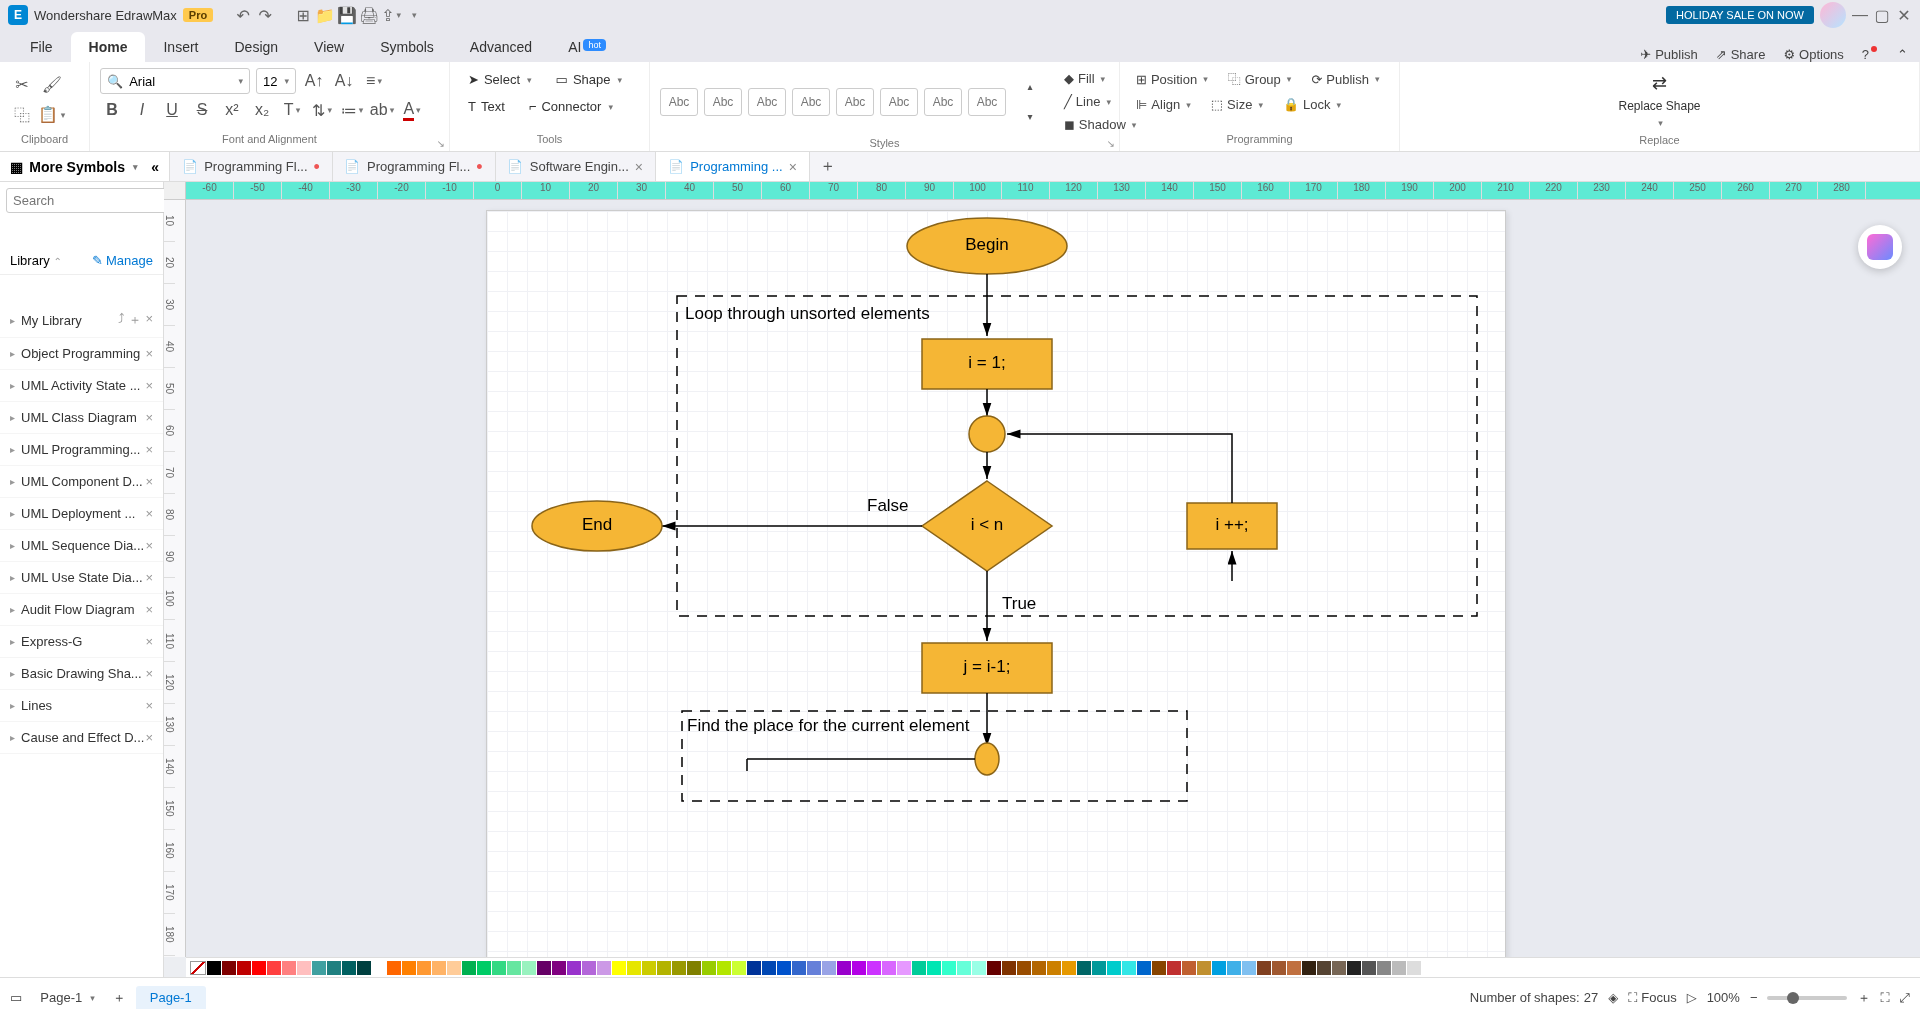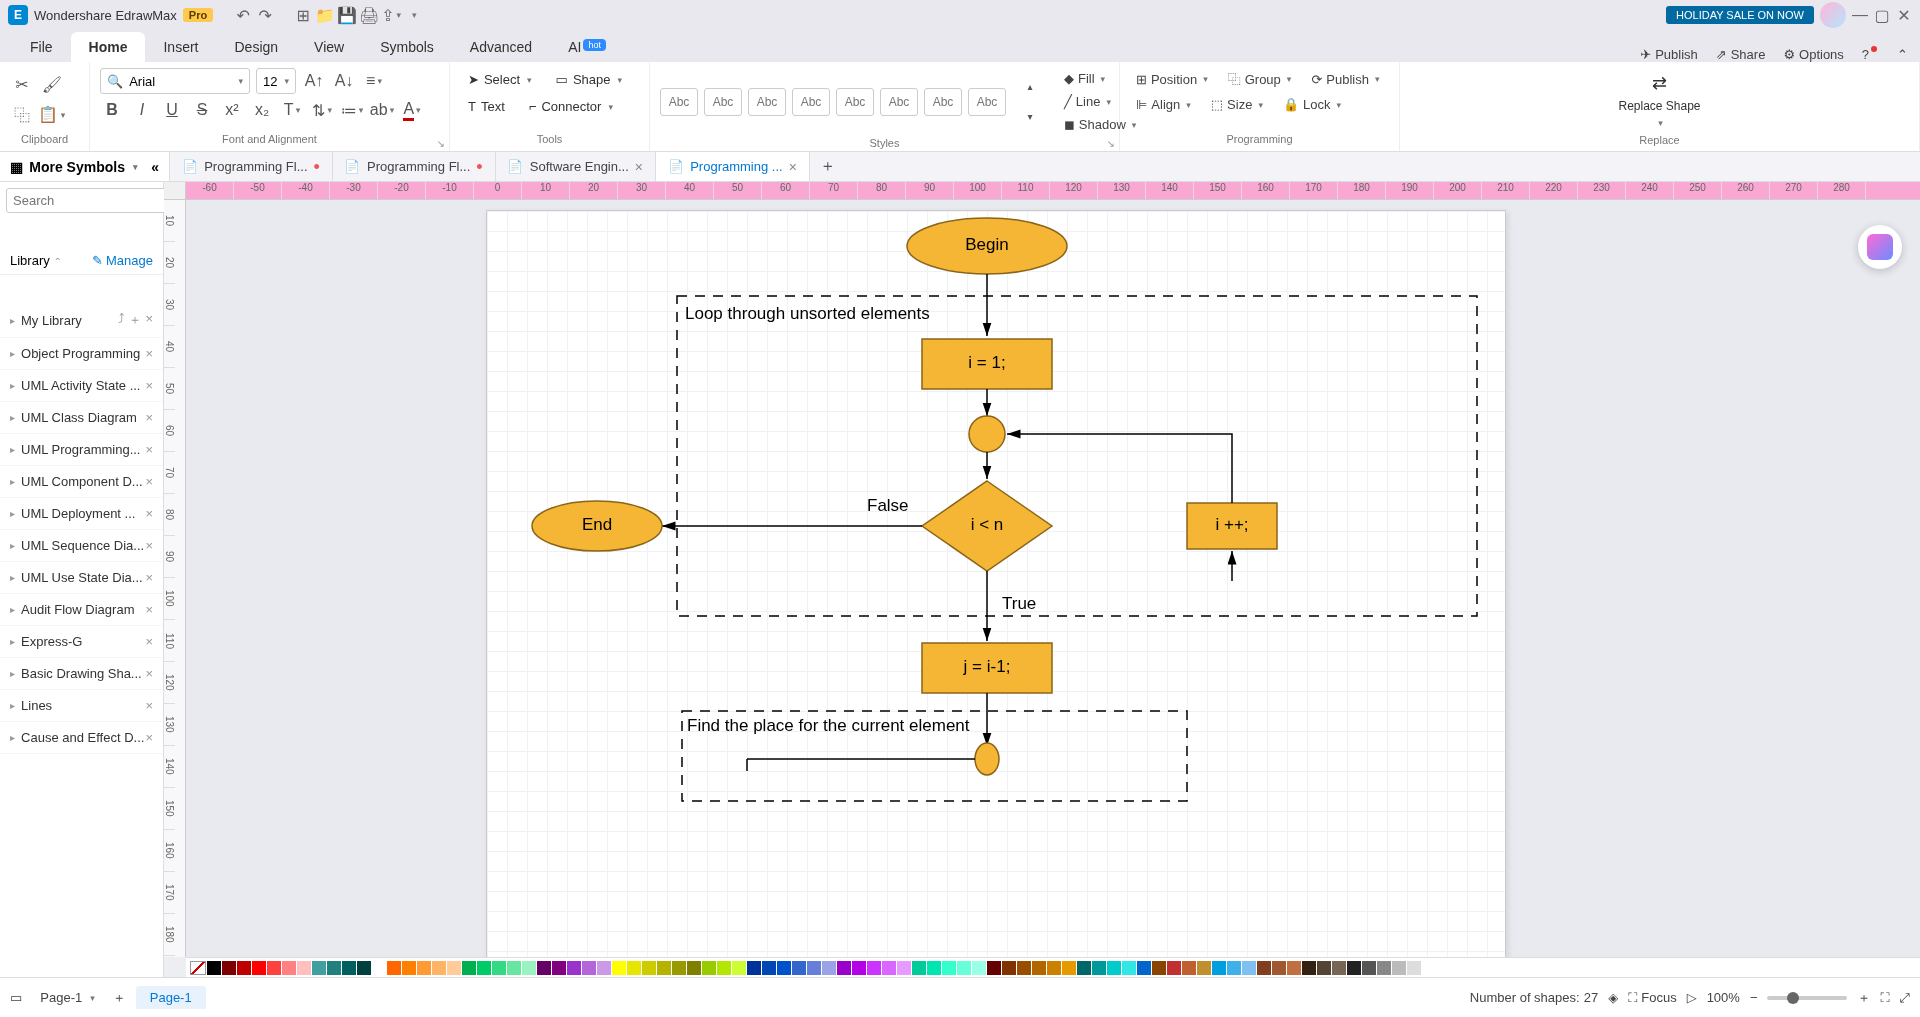--- a/index.html
+++ b/index.html
@@ -61,21 +61,21 @@
 .lib-header-link { color:#0078d4; cursor:pointer; display:flex; align-items:center; gap:3px;}
 .lib-list { flex:1; overflow-y:auto; }
 .lib-item { display:flex; align-items:center; justify-content:space-between; padding:8px 10px; font-size:13px; color:#333; cursor:pointer; border-bottom:1px solid #f5f5f5;}
 .lib-item-left { display:flex; align-items:center; gap:6px; overflow:hidden;}
 .lib-item-name { white-space:nowrap; overflow:hidden; text-overflow:ellipsis; max-width:130px;}
 .lib-item-actions { display:flex; gap:4px; color:#999;}
 .chev { color:#999; font-size:10px;}
 
 
 .canvas-wrap { flex:1; position:relative; background:#eceef2; overflow:hidden;}
-.h-ruler { position:absolute; top:0; left:22px; right:0; height:18px; background:#f9a8d4; border-bottom:1px solid #ccc; display:flex;}
+.h-ruler { position:absolute; top:0; left:22px; right:0; height:18px; background:#5eead4; border-bottom:1px solid #ccc; display:flex;}
 .h-ruler-tick { width:48px; font-size:10px; color:#666; text-align:center; position:relative; border-right:1px solid #ddd;}
 .v-ruler { position:absolute; top:18px; left:0; width:22px; bottom:20px; background:#f8f8fa; border-right:1px solid #ccc;}
 .v-ruler-tick { height:42px; font-size:10px; color:#666; writing-mode:vertical-rl; text-align:center; border-bottom:1px solid #ddd; display:flex; align-items:center; justify-content:center;}
 .ruler-corner { position:absolute; top:0; left:0; width:22px; height:18px; background:#f0f0f0; border-right:1px solid #ccc; border-bottom:1px solid #ccc;}
 
 .canvas { position:absolute; top:18px; left:22px; right:0; bottom:20px; overflow:auto; background:#e8eaf0;}
 .page { position:absolute; left:300px; top:10px; width:1020px; height:1400px; background:#fff; border:1px solid #ccc; box-shadow:2px 2px 6px rgba(0,0,0,0.1);
   background-image: linear-gradient(#f0f1f5 1px, transparent 1px), linear-gradient(90deg, #f0f1f5 1px, transparent 1px);
   background-size: 20px 20px;
 }

